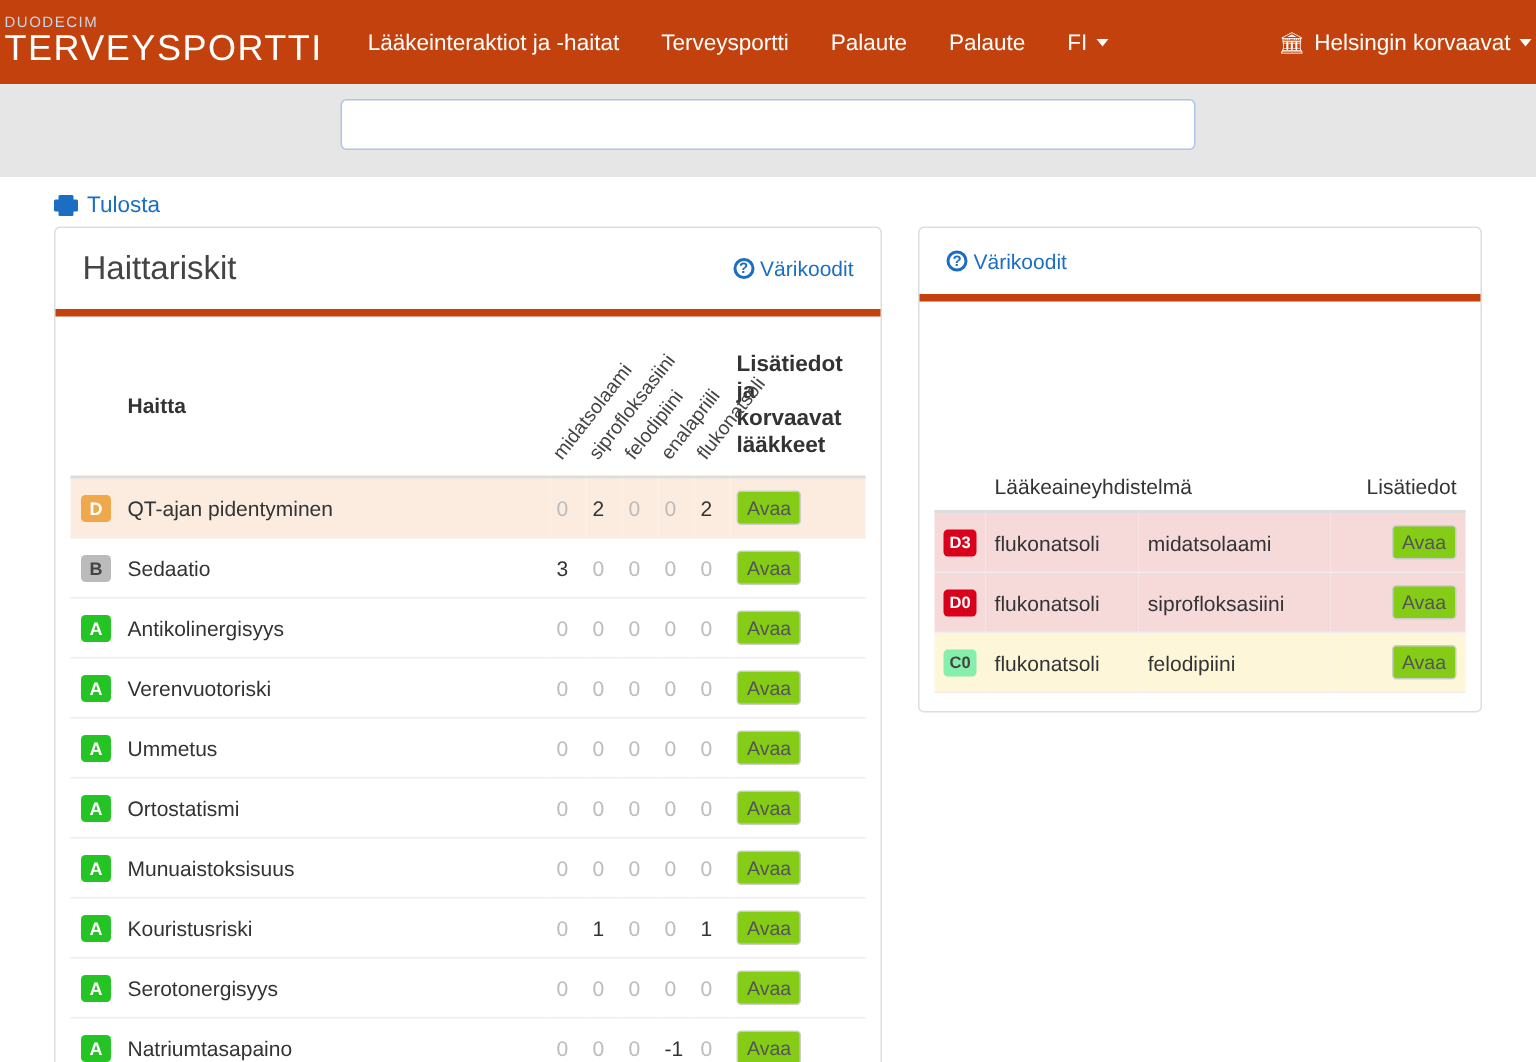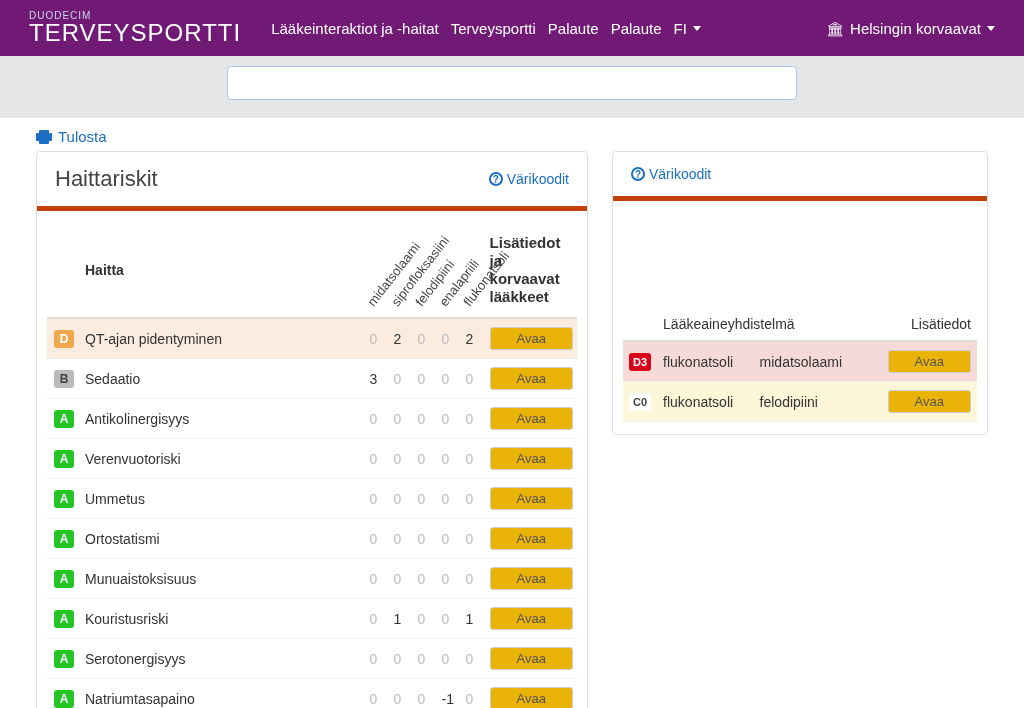--- a/index.html
+++ b/index.html
@@ -1,21 +1,21 @@
 <!DOCTYPE html>
 <html><head>
 <meta charset="utf-8">
 <style>
   * { box-sizing: border-box; margin: 0; padding: 0; }
   body { font-family: -apple-system, BlinkMacSystemFont, "Segoe UI", Arial, sans-serif; background: #fff; color: #333; }
-  .navbar { background: #701a75; color: #fff; display: flex; align-items: center; padding: 0 29px; height: 56px; }
+  .navbar { background: #c2410c; color: #fff; display: flex; align-items: center; padding: 0 3px; height: 56px; }
   .brand { margin-right: 30px; line-height: 1; }
   .brand-small { font-size: 10px; letter-spacing: 1px; color: #c9d6e6; }
   .brand-large { font-size: 24px; font-weight: 300; letter-spacing: 1px; }
-  .nav-links { display: flex; gap: 12px; flex: 1; }
+  .nav-links { display: flex; gap: 28px; flex: 1; }
   .nav-link { color: #fff; font-size: 15px; cursor: pointer; display: flex; align-items: center; gap: 6px; }
   .nav-right { display: flex; gap: 28px; align-items: center; }
   .caret { width: 0; height: 0; border-left: 4px solid transparent; border-right: 4px solid transparent; border-top: 5px solid #fff; display: inline-block; }
   .icon-institution::before { content: "\1F3DB"; font-size: 14px; }
   .searchbar-wrap { background: #e6e6e6; padding: 10px 0 18px; display: flex; justify-content: center; }
   .searchbar { width: 570px; height: 34px; background: #fff; border: 1px solid #a9c5e8; border-radius: 4px; }
   .toolbar { display: flex; justify-content: flex-start; padding: 10px 36px 6px; }
   .print-link { color: #1b6ec2; font-size: 15px; cursor: pointer; display: flex; align-items: center; gap: 6px; }
   .print-icon { width: 16px; height: 14px; display: inline-block; position: relative; }
   .print-icon::before { content: ""; position: absolute; top: 3px; left: 0; width: 16px; height: 8px; background: #1b6ec2; border-radius: 1px; }
@@ -37,30 +37,30 @@
   .diag-cell { position: relative; width: 24px; }
   .diag-text { position: absolute; bottom: 8px; left: 10px; transform: rotate(-52deg); transform-origin: left bottom; white-space: nowrap; font-size: 13px; font-weight: 400; color: #444; }
   .th-harm { padding-left: 38px !important; }
   .th-info { text-align: center; font-size: 15px; line-height: 1.2; }
   .badge { display: inline-block; min-width: 20px; padding: 2px 5px; border-radius: 3px; font-size: 12px; font-weight: 700; text-align: center; color: #fff; }
   .badge-D { background: #f0a84c; color: #fff; }
   .badge-B { background: #bbb; color: #444; }
   .badge-A { background: #25c425; color: #fff; }
   .badge-D3 { background: #d9001b; color: #fff; font-size: 11px; padding: 3px 4px; }
   .badge-D0 { background: #d9001b; color: #fff; font-size: 11px; padding: 3px 4px; }
-  .badge-C0 { background: #ffffff; color: #444; font-size: 11px; padding: 3px 4px; }
+  .badge-C0 { background: #86efac; color: #444; font-size: 11px; padding: 3px 4px; }
   .row-D { background: #fcece0; }
   .row-B { background: #fff; }
   .row-A { background: #fff; }
   .row-ia-D3 { background: #f6d9d9; }
   .row-ia-D0 { background: #f6d9d9; }
   .row-ia-C0 { background: #fdf6d9; }
   .val { text-align: center; width: 24px; color: #bbb; }
   .val.nonzero { color: #333; }
-  .btn-open { background: #eab308; border: 1px solid #ccc; border-radius: 3px; padding: 3px 26px; font-size: 13px; color: #555; cursor: pointer; }
+  .btn-open { background: #84cc16; border: 1px solid #ccc; border-radius: 3px; padding: 3px 6px; font-size: 13px; color: #555; cursor: pointer; }
   .td-btn { text-align: center; width: 90px; }
   .ia-table { width: 100%; border-collapse: collapse; font-size: 14px; }
   .ia-table th, .ia-table td { padding: 8px 6px; border-bottom: 1px solid #eee; text-align: left; }
   .ia-table th { font-weight: 400; border-bottom: 2px solid #ddd; }
   .ia-header-spacer { height: 95px; }
   .td-badge { width: 34px; }
   .harm-cell { display: flex; align-items: center; gap: 8px; }
   .harm-badge-col { width: 26px; text-align: center; }
 </style>
 </head>
@@ -299,20 +299,26 @@
             <th style="text-align:right;">Lisätiedot</th>
           </tr>
         </thead>
         <tbody id="ia-body">
             <tr class="row-ia-D3">
               <td class="td-badge"><span class="badge badge-D3">D3</span></td>
               <td>flukonatsoli</td>
               <td>midatsolaami</td>
               <td style="text-align: right;"><button class="btn-open">Avaa</button></td>
             </tr>
+            <tr class="row-ia-D0">
+              <td class="td-badge"><span class="badge badge-D0">D0</span></td>
+              <td>flukonatsoli</td>
+              <td>siprofloksasiini</td>
+              <td style="text-align: right;"><button class="btn-open">Avaa</button></td>
+            </tr>
             <tr class="row-ia-C0">
               <td class="td-badge"><span class="badge badge-C0">C0</span></td>
               <td>flukonatsoli</td>
               <td>felodipiini</td>
               <td style="text-align: right;"><button class="btn-open">Avaa</button></td>
             </tr>
           </tbody>
       </table>
     </div>
   </div>

